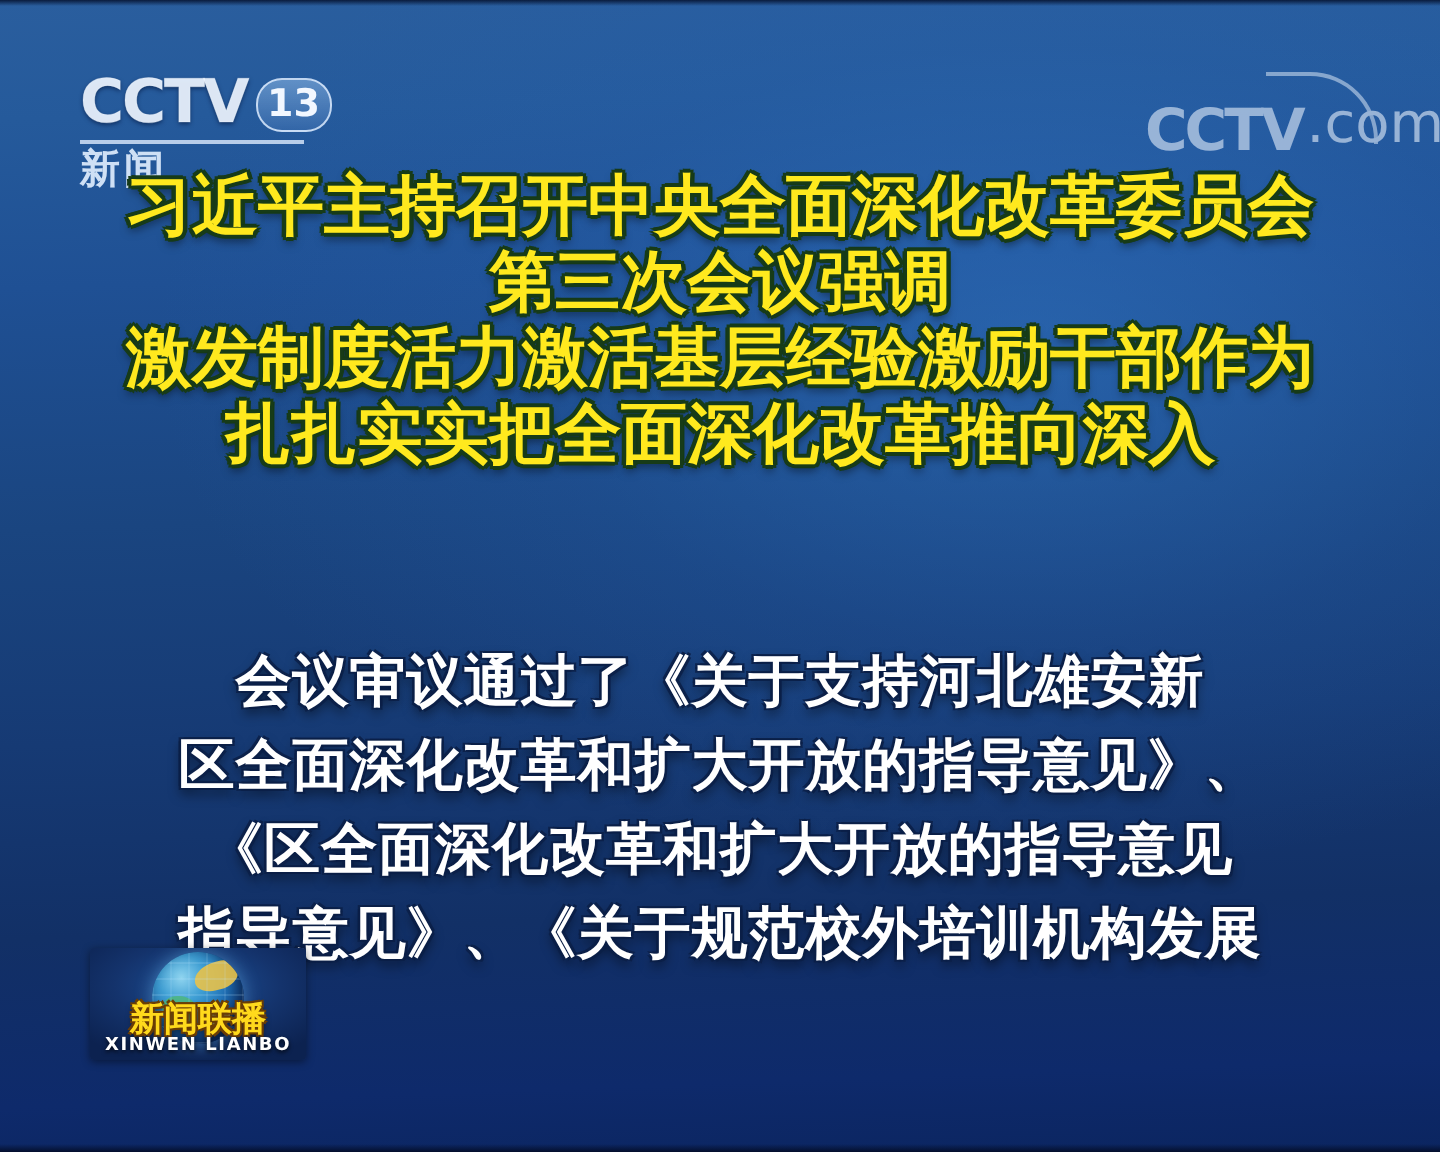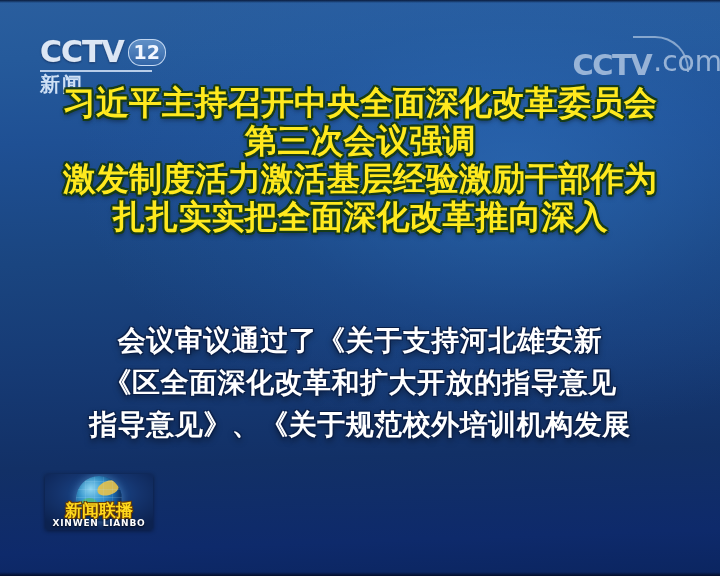--- a/index.html
+++ b/index.html
@@ -271,21 +271,21 @@
 <body>
 
 <div class="screen">
 
   <div class="top-hairline"></div>
 
   <div class="logo-block">
     <div class="logo-row">
       <div class="logo-cctv">CCTV</div>
       <div class="logo-badge">
-        <span>12</span>
+        <span>13</span>
       </div>
     </div>
     <div class="logo-underline"></div>
     <div class="logo-sub">新闻</div>
   </div>
 
   <div class="watermark">
     <div class="wm-cctv">CCTV</div>
     <div class="wm-arc"></div>
     <div class="wm-com">.com</div>
@@ -293,20 +293,21 @@
 
   <div class="headline">
     <div class="hl-line">习近平主持召开中央全面深化改革委员会</div>
     <div class="hl-line">第三次会议强调</div>
     <div class="hl-line">激发制度活力激活基层经验激励干部作为</div>
     <div class="hl-line">扎扎实实把全面深化改革推向深入</div>
   </div>
 
   <div class="body-text">
     <div class="bt-line">会议审议通过了《关于支持河北雄安新</div>
+    <div class="bt-line">区全面深化改革和扩大开放的指导意见》、</div>
     <div class="bt-line">《区全面深化改革和扩大开放的指导意见</div>
     <div class="bt-line">指导意见》、《关于规范校外培训机构发展</div>
   </div>
 
   <div class="news-bug">
     <div class="bug-globe">
       <div class="globe-land-a"></div>
       <div class="globe-land-b"></div>
       <div class="globe-land-c"></div>
       <div class="globe-mesh"></div>

